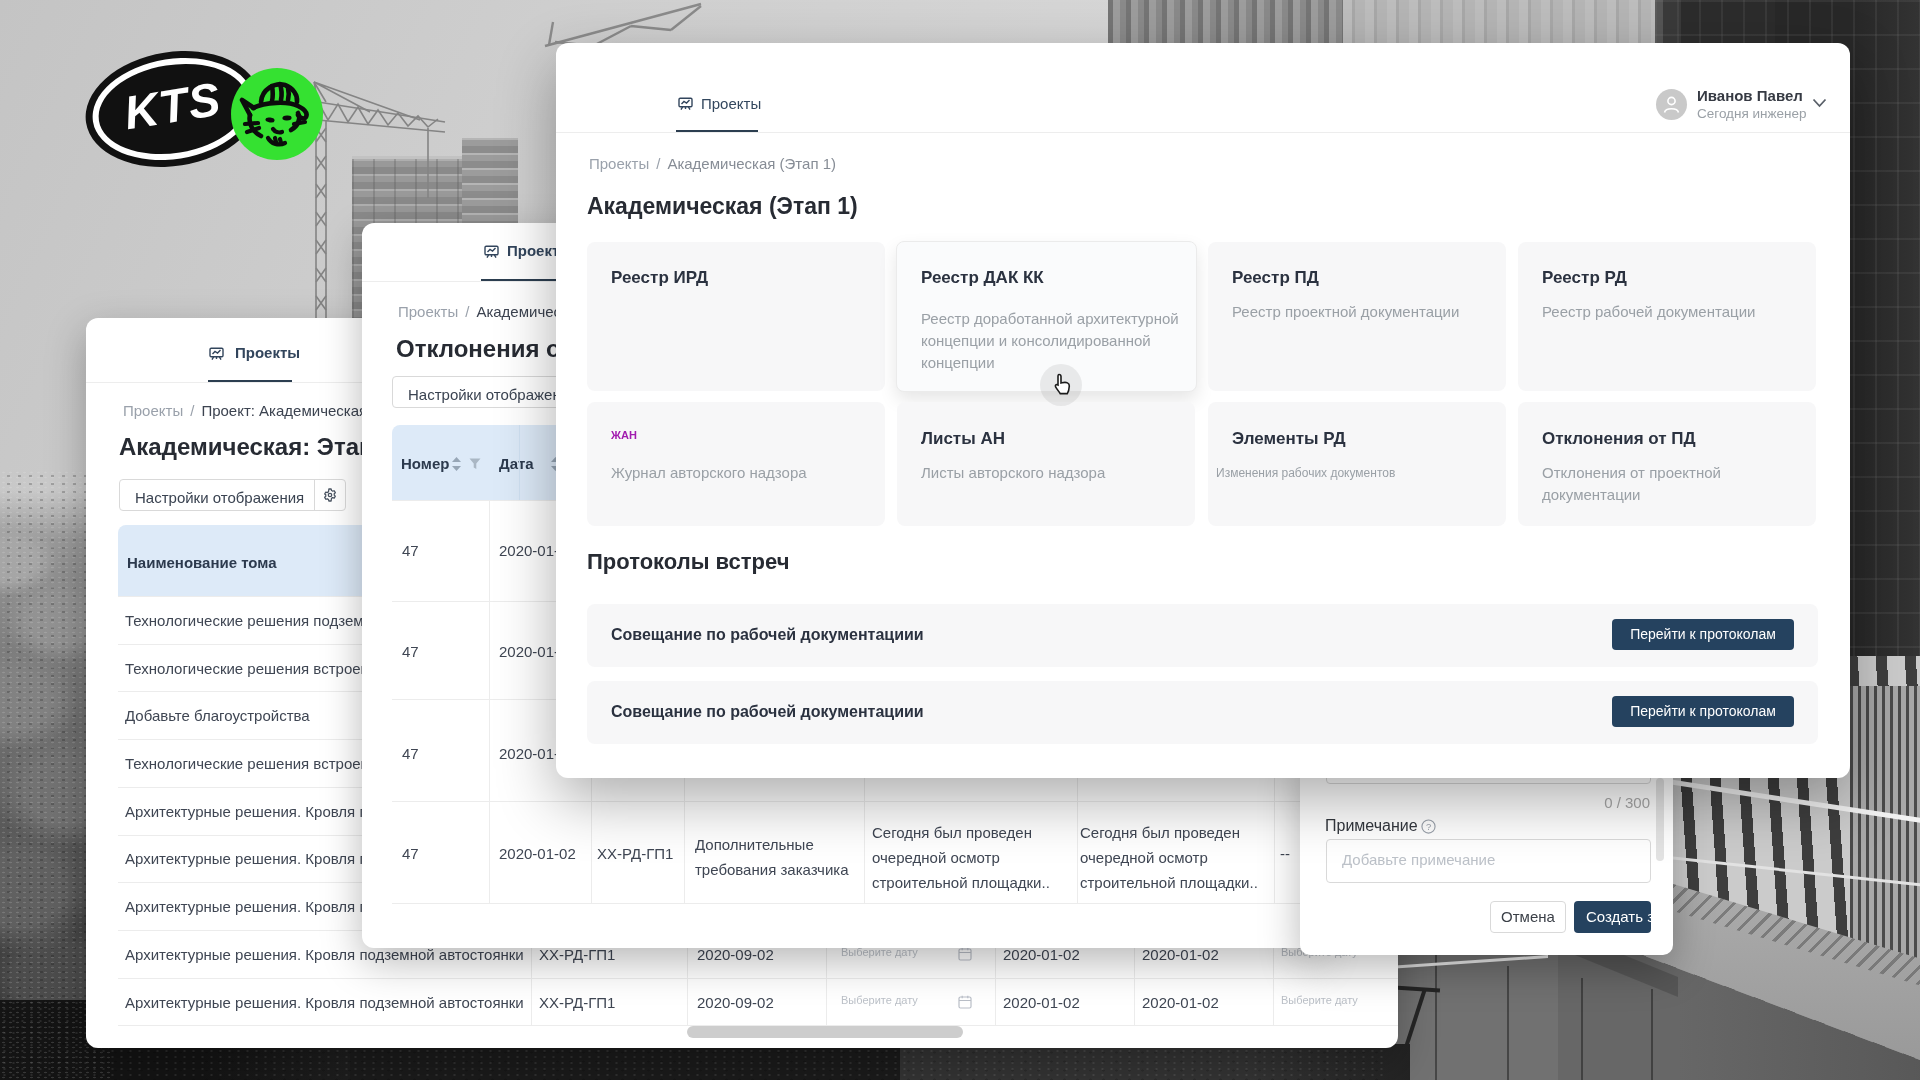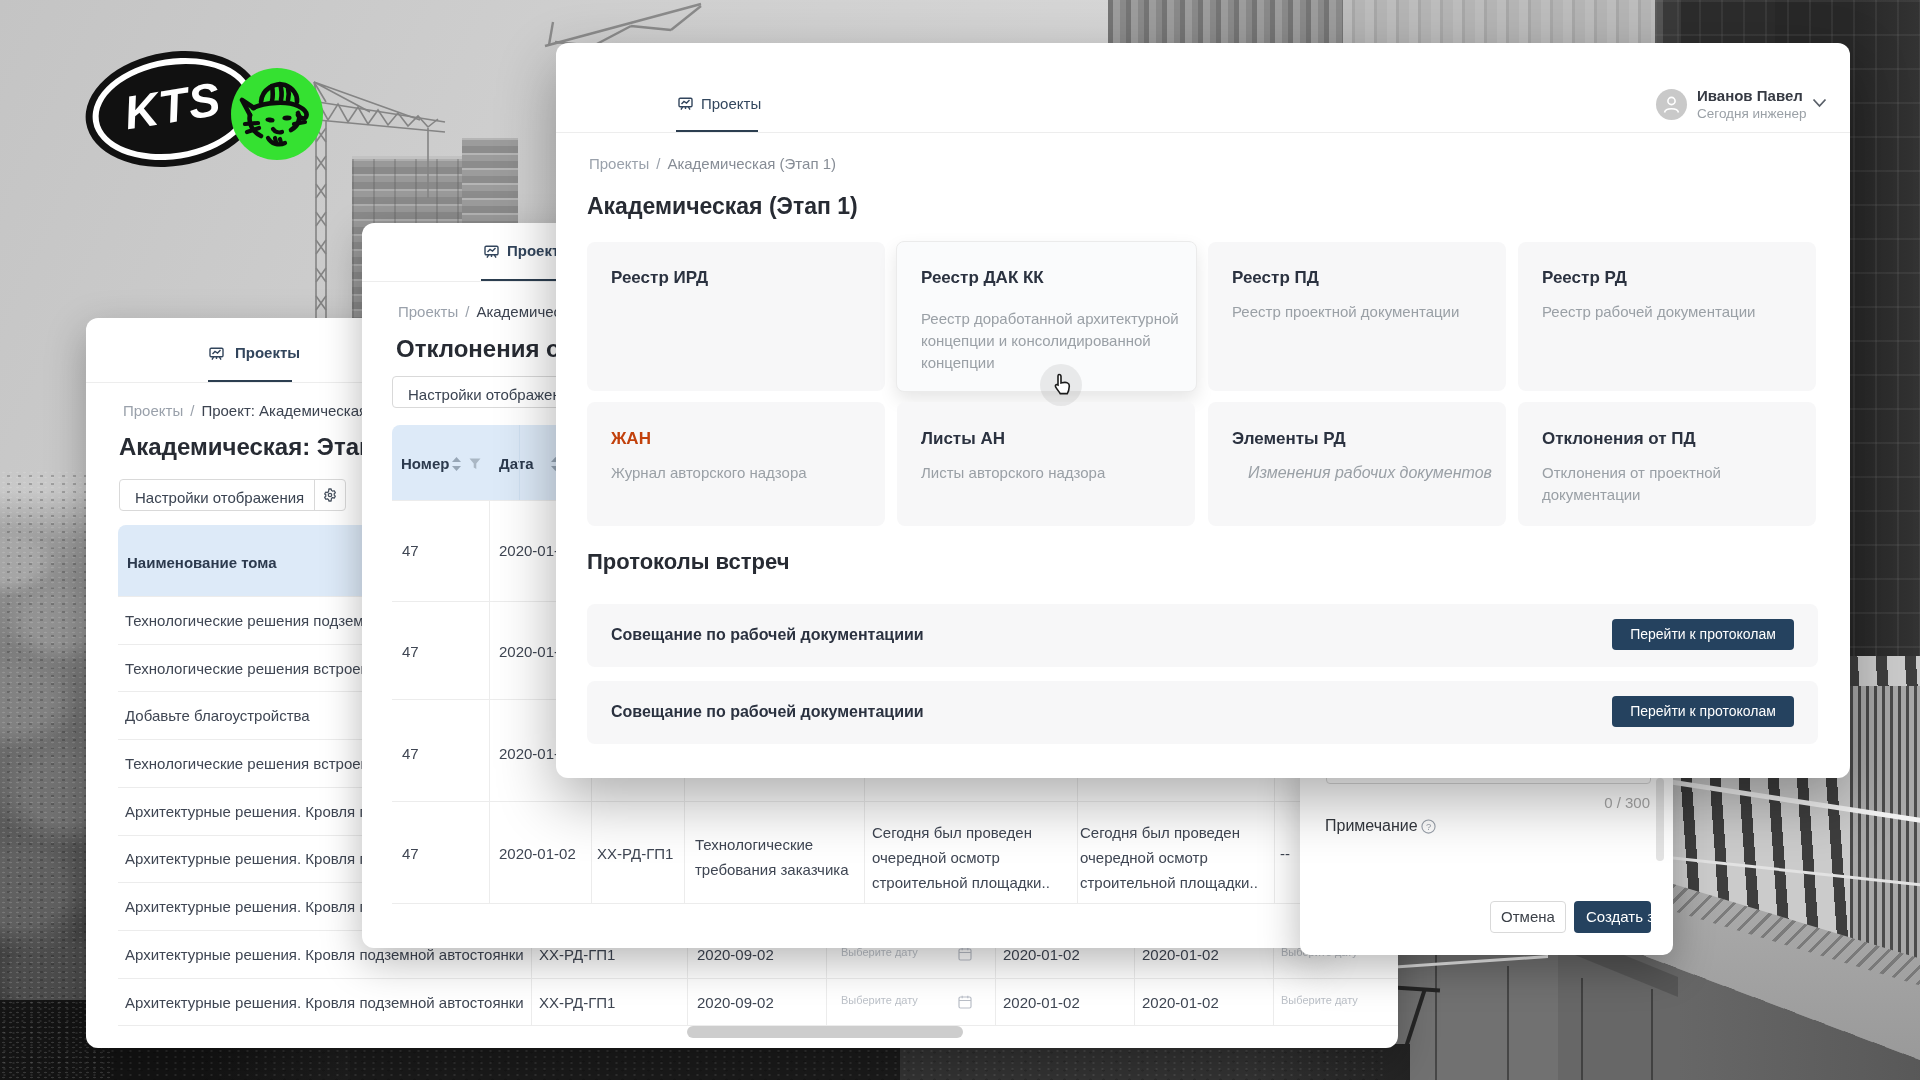--- a/index.html
+++ b/index.html
@@ -323,21 +323,21 @@
   <div class="celltxt" style="left:40px; top:319px;">47</div>
   <div class="celltxt" style="left:137px; top:319px;">2020-01-02</div>
   <div class="celltxt" style="left:40px; top:420px;">47</div>
   <div class="celltxt" style="left:137px; top:420px;">2020-01-02</div>
   <div class="celltxt" style="left:40px; top:522px;">47</div>
   <div class="celltxt" style="left:137px; top:522px;">2020-01-02</div>
 
   <div class="celltxt" style="left:40px; top:622px;">47</div>
   <div class="celltxt" style="left:137px; top:622px;">2020-01-02</div>
   <div class="celltxt" style="left:235px; top:622px;">ХХ-РД-ГП1</div>
-  <div class="celltxt" style="left:333px; top:609px; width:175px; line-height:25px;">Технологические требования заказчика</div>
+  <div class="celltxt" style="left:333px; top:609px; width:175px; line-height:25px;">Дополнительные требования заказчика</div>
   <div class="celltxt" style="left:510px; top:597px; width:200px; line-height:25px;">Сегодня был проведен очередной осмотр строительной площадки..</div>
   <div class="celltxt" style="left:718px; top:597px; width:200px; line-height:25px;">Сегодня был проведен очередной осмотр строительной площадки..</div>
   <div class="celltxt" style="left:918px; top:622px;">--</div>
 
   <div class="rowline" style="left:30px; width:938px; top:277px;"></div>
   <div class="rowline" style="left:30px; width:938px; top:378px;"></div>
   <div class="rowline" style="left:30px; width:938px; top:476px;"></div>
   <div class="rowline" style="left:30px; width:938px; top:578px;"></div>
   <div class="rowline" style="left:30px; width:938px; top:680px;"></div>
   <div class="cellgrid" style="left:127px; top:277px; height:403px;"></div>
@@ -349,20 +349,23 @@
 </div>
 
 <div id="panel" class="card">
   <div class="abs" style="left:26px; top:-10px; width:325px; height:46px; border:1px solid #d9d9d9; border-radius:4px;"></div>
   <div class="abs" style="right:23px; top:46px; font-size:15px; color:#a8a8a8;">0 / 300</div>
   <div class="abs" style="left:25px; top:69px; font-size:16px; color:#33373e;">Примечание</div>
   <svg class="abs" style="left:121px; top:71px;" width="15" height="15" viewBox="0 0 16 16">
     <circle cx="8" cy="8" r="7" stroke="#9aa1ab" stroke-width="1.2" fill="none"></circle>
     <text x="8" y="11.5" font-size="10" fill="#9aa1ab" text-anchor="middle">?</text>
   </svg>
+  <div class="abs" style="left:26px; top:91px; width:325px; height:44px; border:1px solid #d9d9d9; border-radius:4px;">
+    <div class="abs" style="left:15px; top:11px; font-size:15px; color:#bcc1c8;">Добавьте примечание</div>
+  </div>
   <div class="abs" style="left:190px; top:153px; width:76px; height:32px; border:1px solid #d9d9d9; border-radius:4px; text-align:center; line-height:30px; font-size:15px; color:#3a3f47;">Отмена</div>
   <div class="navy abs" style="left:274px; top:153px; width:77px; height:32px; border-radius:4px; font-size:15px; line-height:32px; padding-left:12px; overflow:hidden; white-space:nowrap;">Создать за</div>
   <div class="abs" style="left:356px; top:30px; width:8px; height:83px; background:#e3e3e3; border-radius:4px;"></div>
 </div>
 
 <div id="fcard" class="card">
   <svg class="tabicon abs" style="left:122px; top:53px;" width="15" height="15" viewBox="0 0 15 15">
     <g stroke="#32455c" stroke-width="1.4" fill="none">
       <rect x="1" y="2.2" width="13" height="8.6" rx="1.2"></rect>
       <path d="M3.5,8 L6,5.5 L8.5,7 L11.5,4"></path>
@@ -401,30 +404,30 @@
     <div class="abs gcard" style="left:621px; top:0; width:298px; height:149px; background:#f7f7f8; border-radius:8px;">
       <div class="abs" style="left:24px; top:26px; font-size:17px; font-weight:bold; color:#2b3240;">Реестр ПД</div>
       <div class="abs" style="left:24px; top:59px; width:260px; font-size:15px; color:#9aa0a6; line-height:22px;">Реестр проектной документации</div>
     </div>
     <div class="abs gcard" style="left:931px; top:0; width:298px; height:149px; background:#f7f7f8; border-radius:8px;">
       <div class="abs" style="left:24px; top:26px; font-size:17px; font-weight:bold; color:#2b3240;">Реестр РД</div>
       <div class="abs" style="left:24px; top:59px; width:260px; font-size:15px; color:#9aa0a6; line-height:22px;">Реестр рабочей документации</div>
     </div>
 
     <div class="abs gcard" style="left:0; top:160px; width:298px; height:124px; background:#f7f7f8; border-radius:8px;">
-      <div class="abs" style="left:24px; top:27px; font-size:17px; font-weight:bold; color:#c2410c;">ЖАН</div>
+      <div class="abs" style="left:24px; top:27px; font-size:11px; font-weight:bold; color:#a21caf;">ЖАН</div>
       <div class="abs" style="left:24px; top:60px; width:260px; font-size:15px; color:#9aa0a6; line-height:22px;">Журнал авторского надзора</div>
     </div>
     <div class="abs gcard" style="left:310px; top:160px; width:298px; height:124px; background:#f7f7f8; border-radius:8px;">
       <div class="abs" style="left:24px; top:27px; font-size:17px; font-weight:bold; color:#2b3240;">Листы АН</div>
       <div class="abs" style="left:24px; top:60px; width:260px; font-size:15px; color:#9aa0a6; line-height:22px;">Листы авторского надзора</div>
     </div>
     <div class="abs gcard" style="left:621px; top:160px; width:298px; height:124px; background:#f7f7f8; border-radius:8px;">
       <div class="abs" style="left:24px; top:27px; font-size:17px; font-weight:bold; color:#2b3240;">Элементы РД</div>
-      <div class="abs" style="left:40px; top:60px; width:260px; font-size:16px; color:#9aa0a6; line-height:22px;font-style:italic;">Изменения рабочих документов</div>
+      <div class="abs" style="left:8px; top:60px; width:260px; font-size:12px; color:#9aa0a6; line-height:22px;">Изменения рабочих документов</div>
     </div>
     <div class="abs gcard" style="left:931px; top:160px; width:298px; height:124px; background:#f7f7f8; border-radius:8px;">
       <div class="abs" style="left:24px; top:27px; font-size:17px; font-weight:bold; color:#2b3240;">Отклонения от ПД</div>
       <div class="abs" style="left:24px; top:60px; width:260px; font-size:15px; color:#9aa0a6; line-height:22px;">Отклонения от проектной документации</div>
     </div>
   </div>
 
   <div class="abs" style="left:484px; top:321px; width:42px; height:42px; border-radius:50%; background:rgba(130,130,130,.14);"></div>
   <svg class="abs" style="left:497px; top:330px;" width="20" height="24" viewBox="0 0 20 24">
     <path d="M6,1.5 C7.4,1.5 8,2.4 8,3.6 L8,10 L9,9.8 C13.5,8.7 16.5,10 16.3,13 C16.2,15 15.6,18.6 14.3,20.6 L7.2,20.6 C6,18.8 3.6,15.6 2.6,13.8 C1.9,12.5 3,11.2 4.4,11.7 L5,12 L5,3.6 C5,2.4 5.2,1.5 6,1.5 Z" fill="#fff" stroke="#1c1c1c" stroke-width="1.6"></path>

